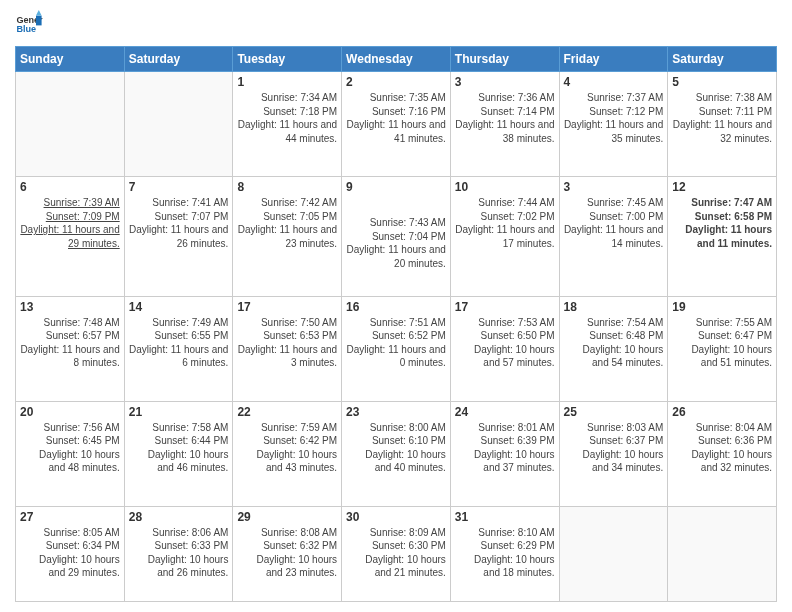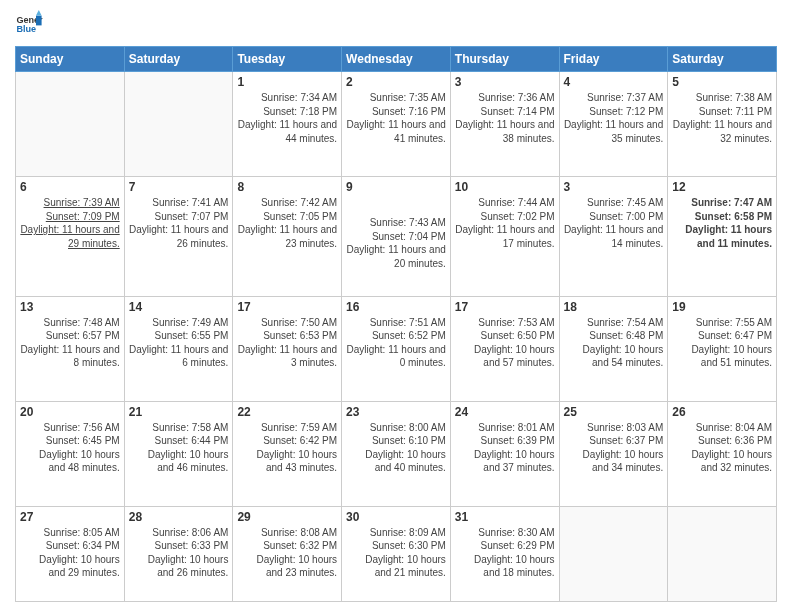--- a/index.html
+++ b/index.html
@@ -308,21 +308,21 @@
 Daylight: 10 hours and 23 minutes.</div>
           </td>
           <td>
             <span class="day-number">30</span>
             <div class="day-info" style="white-space: pre-line;">Sunrise: 8:09 AM
 Sunset: 6:30 PM
 Daylight: 10 hours and 21 minutes.</div>
           </td>
           <td>
             <span class="day-number">31</span>
-            <div class="day-info" style="white-space: pre-line;">Sunrise: 8:30 AM
+            <div class="day-info" style="white-space: pre-line;">Sunrise: 8:10 AM
 Sunset: 6:29 PM
 Daylight: 10 hours and 18 minutes.</div>
           </td>
           <td class="empty"></td>
           <td class="empty"></td>
         </tr>
       </tbody>
   </table>
 </div>
 

